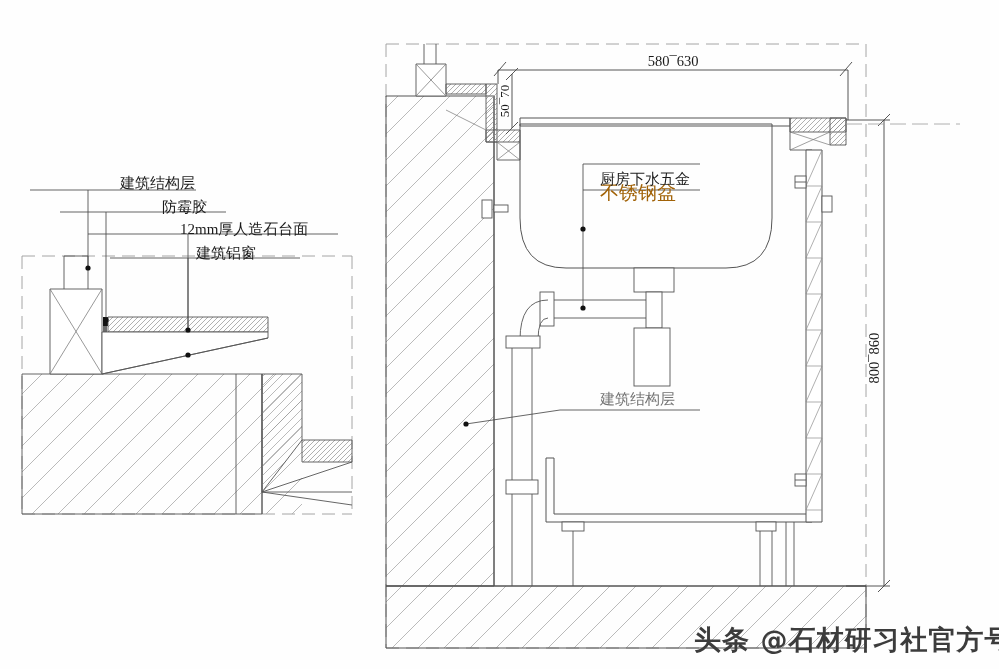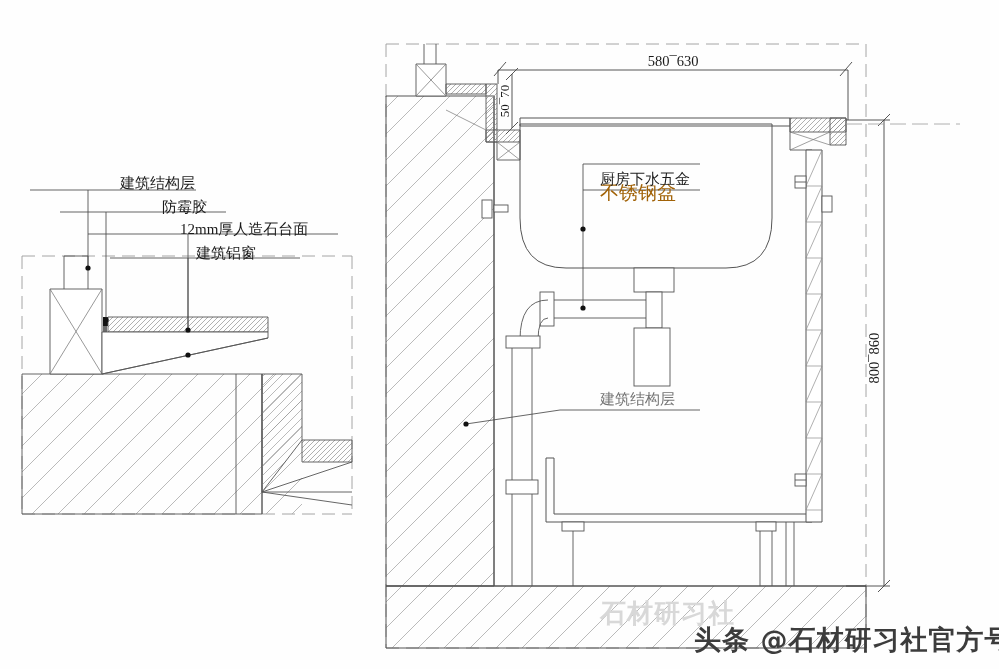--- a/index.html
+++ b/index.html
@@ -258,16 +258,15 @@
 
 <div style="position:absolute;left:120px;top:174px;font-size:15px;color:#1a1a1a;">建筑结构层</div>
 <div style="position:absolute;left:162px;top:198px;font-size:15px;color:#1a1a1a;">防霉胶</div>
 <div style="position:absolute;left:180px;top:220px;font-size:15px;color:#1a1a1a;">12mm厚人造石台面</div>
 <div style="position:absolute;left:196px;top:244px;font-size:15px;color:#1a1a1a;">建筑铝窗</div>
 
 <div style="position:absolute;left:600px;top:142px;font-size:19px;color:#a16207;margin-top:38px;">不锈钢盆</div>
 <div style="position:absolute;left:600px;top:170px;font-size:15px;color:#1a1a1a;">厨房下水五金</div>
 <div style="position:absolute;left:600px;top:390px;font-size:15px;color:#737373;">建筑结构层</div>
 
-<div class="wm wm-ghost">石材研习社</div>
 <div class="wm wm-main">头条 @石材研习社官方号</div>
 
 </div>
 
 </body></html>

